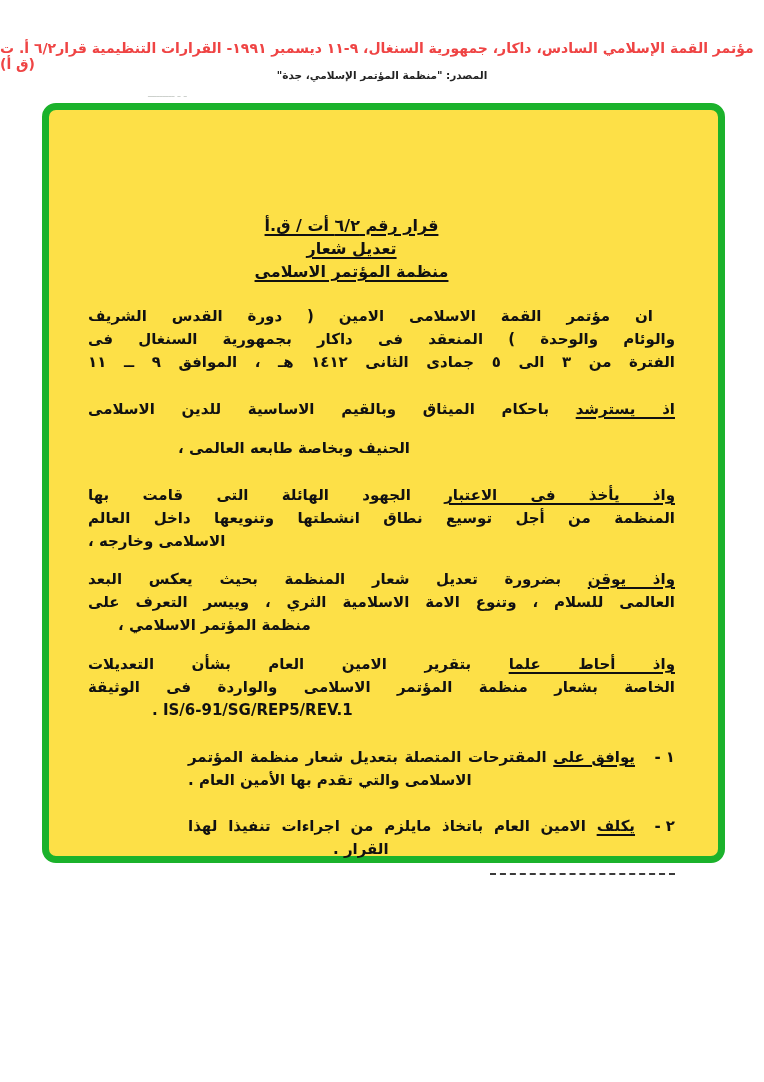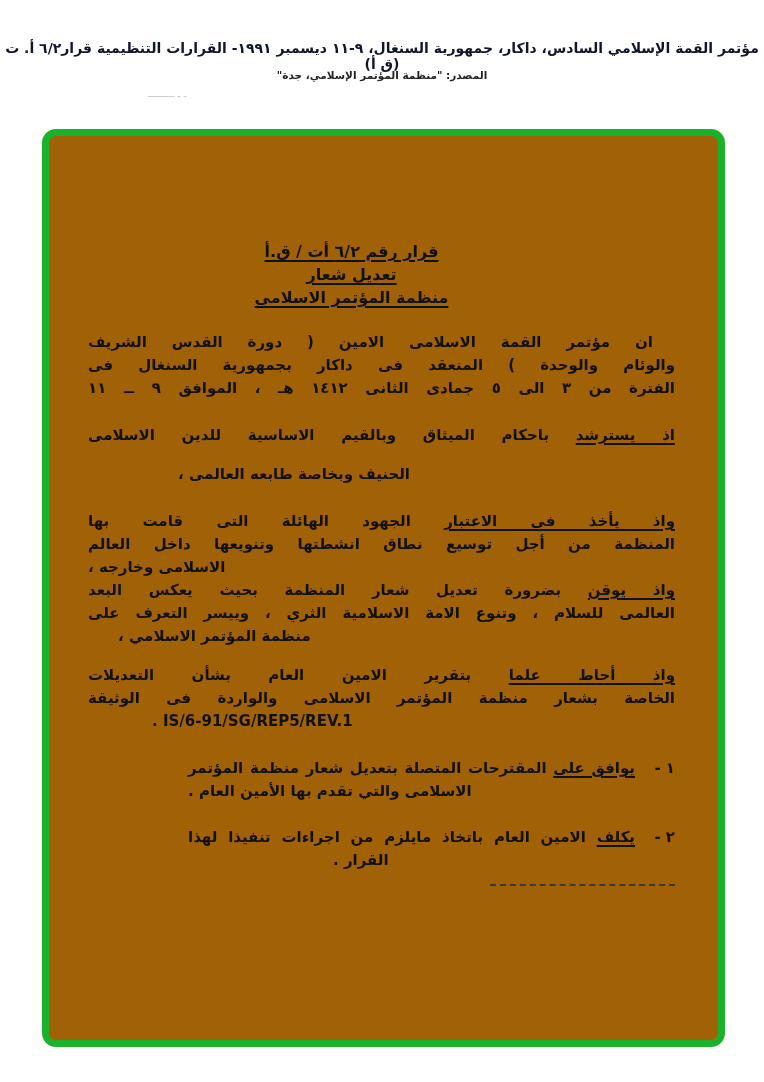--- a/index.html
+++ b/index.html
@@ -1,40 +1,40 @@
 <!DOCTYPE html>
 <html><head>
 <meta charset="utf-8">
 <style>
   html,body{margin:0;padding:0;background:#ffffff;}
   .page{position:relative;width:764px;height:1082px;background:#ffffff;overflow:hidden;
         font-family:"DejaVu Sans",sans-serif;color:#111;}
   
-  .hdr{position:absolute;top:40px;left:0;width:100%;text-align:center;direction:rtl;
-       font-size:14px;font-weight:bold;color:#0f172a;letter-spacing:0;}
+  .hdr{position:absolute;top:40px;left:0;width:100%;text-align:left;direction:rtl;
+       font-size:14px;font-weight:bold;color:#ef4444;letter-spacing:0;}
   .src{position:absolute;top:69px;left:0;width:100%;text-align:center;direction:rtl;
        font-size:10.5px;font-weight:bold;color:#222;}
   .faint{position:absolute;top:88px;left:148px;font-size:10px;color:#c9cdc9;direction:rtl;}
   
-  .frame{position:absolute;left:42px;top:129px;width:683px;height:918px;box-sizing:border-box;
-         border:7px solid #1bb22b;border-radius:14px;background:#a16207;}
+  .frame{position:absolute;left:42px;top:103px;width:683px;height:760px;box-sizing:border-box;
+         border:7px solid #1bb22b;border-radius:14px;background:#fde047;}
   .content{position:relative;box-sizing:border-box;width:100%;height:100%;
            padding:104px 43px 0 39px;direction:rtl;font-weight:bold;}
   
   .title{text-align:center;position:relative;left:-30px;margin-bottom:22px;}
   .tl{font-size:16px;line-height:23px;white-space:nowrap;}
   .u{text-decoration:underline;text-decoration-thickness:1.6px;text-underline-offset:3px;}
   
   .para{margin:0;}
   .line{font-size:15px;line-height:23px;direction:rtl;}
   .just{text-align:justify;text-align-last:justify;}
   .al{text-align:left;}
   .ind-r22{padding-right:22px;}
   .pl90{padding-left:90px;margin-top:16px;} .pl30{padding-left:30px;} .pl64{padding-left:64px;} .pl145{padding-left:145px;}
-  .mb24{margin-bottom:24px;} .mb15{} .mb16{margin-bottom:16px;}
+  .mb24{margin-bottom:24px;} .mb15{margin-bottom:15px;} .mb16{margin-bottom:16px;}
   .mb23{margin-bottom:23px;} .mb10{margin-bottom:10px;}
   
   .item{display:flex;direction:rtl;margin-left:100px;}
   .marker{flex:0 0 40px;font-size:15px;line-height:23px;white-space:nowrap;}
   .itembody{flex:1 1 auto;min-width:0;}
   
   .endline{width:185px;height:0;border-top:2px dashed #3a3a3a;margin:12px 0 0 207px;}
 </style>
 </head>
 <body>

